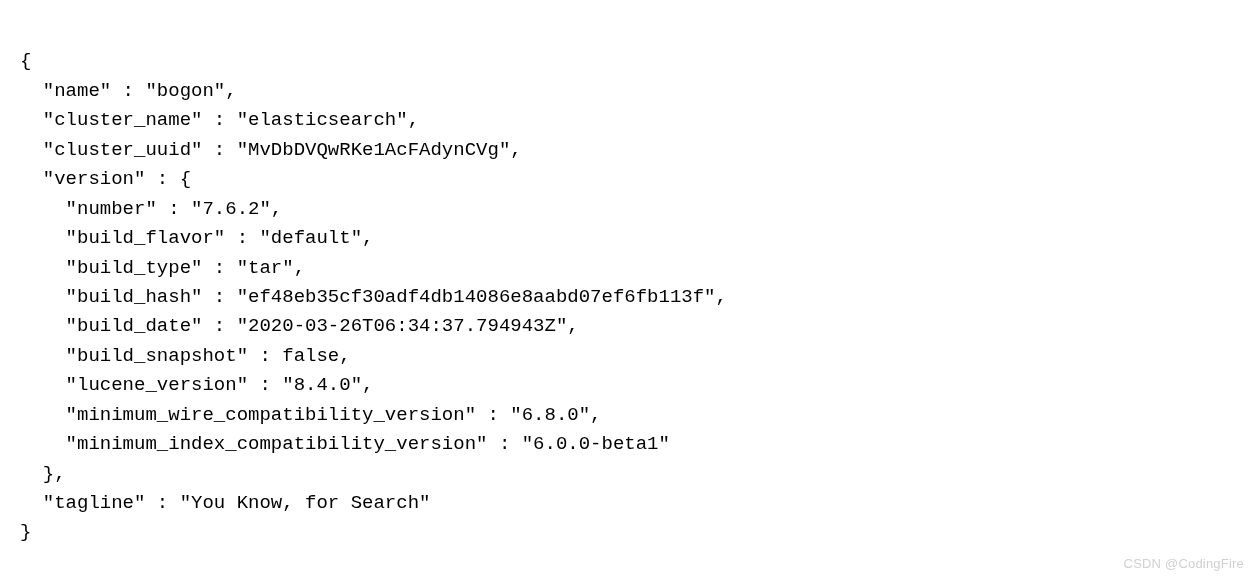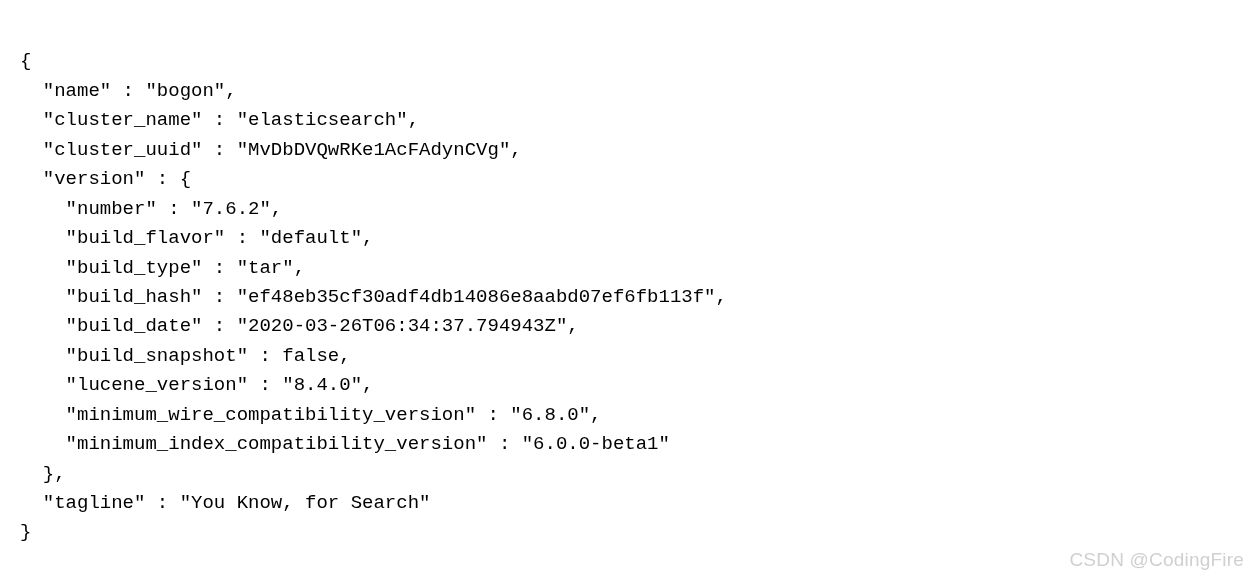--- a/index.html
+++ b/index.html
@@ -20,21 +20,21 @@
     }
     .json-block {
       white-space: pre;
       font-weight: normal;
     }
     .watermark {
       position: absolute;
       bottom: 6px;
       right: 14px;
       font-family: Arial, sans-serif;
-      font-size: 19px;
+      font-size: 13px;
       color: #d0d0d0;
       letter-spacing: 0.2px;
     }
   </style>
 </head>
 <body>
 
 <div class="json-block">
 <span>{</span>
 <span>  "name" : "bogon",</span>

